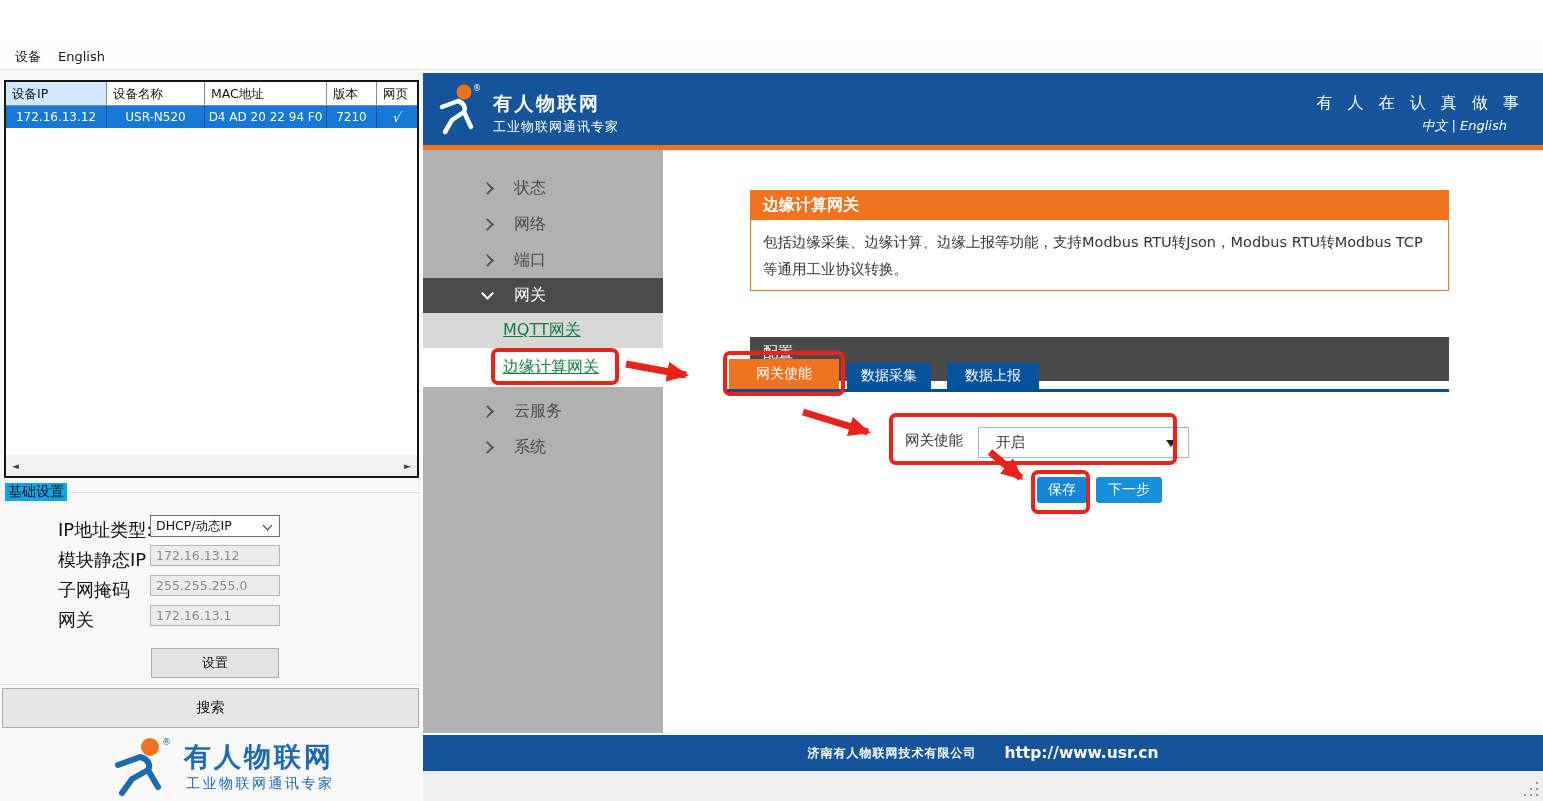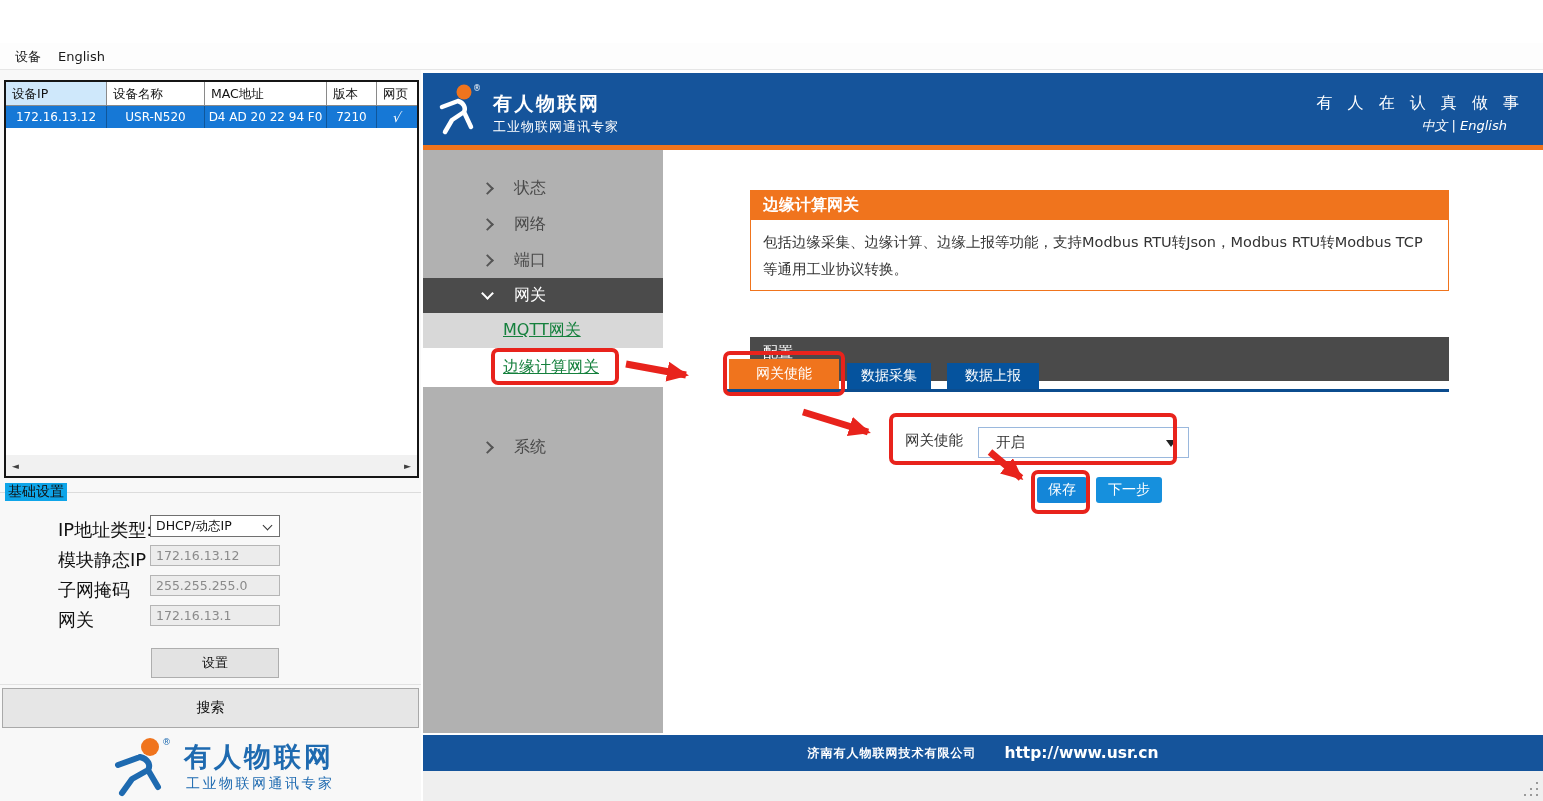--- a/index.html
+++ b/index.html
@@ -225,20 +225,24 @@
       <div class="sb-item it-gateway">
         <span class="sb-chev down"></span>
         <span>网关</span>
       </div>
       <div class="sb-item sb-sub it-mqtt">
         <span>MQTT网关</span>
       </div>
       <div class="sb-item sb-sub it-edge">
         <span>边缘计算网关</span>
       </div>
+      <div class="sb-item it-cloud">
+        <span class="sb-chev"></span>
+        <span>云服务</span>
+      </div>
       <div class="sb-item it-system">
         <span class="sb-chev"></span>
         <span>系统</span>
       </div>
     </div>
 
     <div class="banner">边缘计算网关</div>
     <div class="desc-box">包括边缘采集、边缘计算、边缘上报等功能，支持Modbus RTU转Json，Modbus RTU转Modbus TCP等通用工业协议转换。</div>
     <div class="config-bar">配置</div>
 

